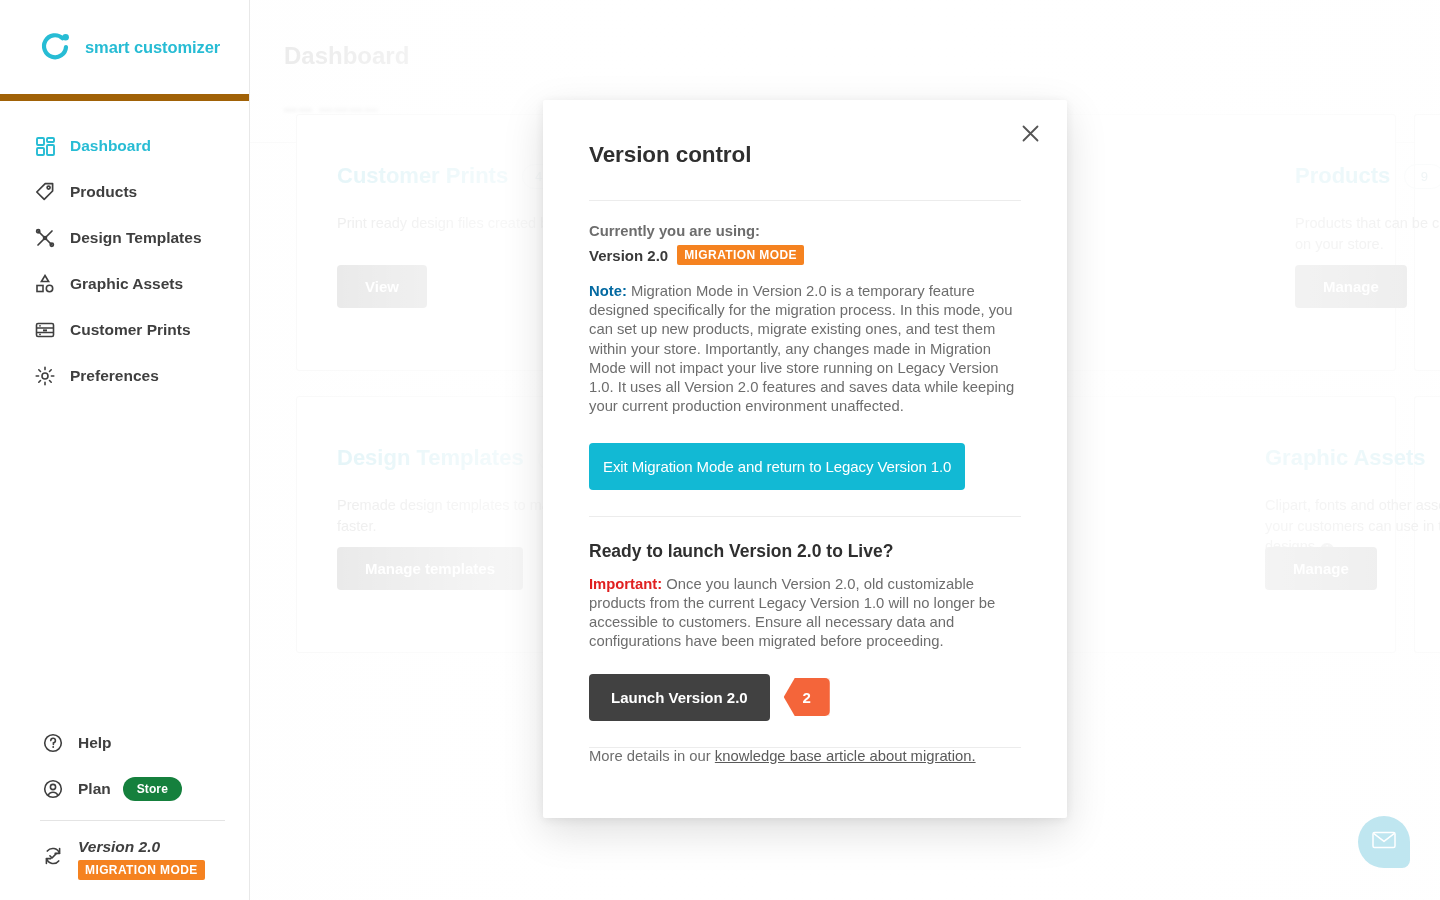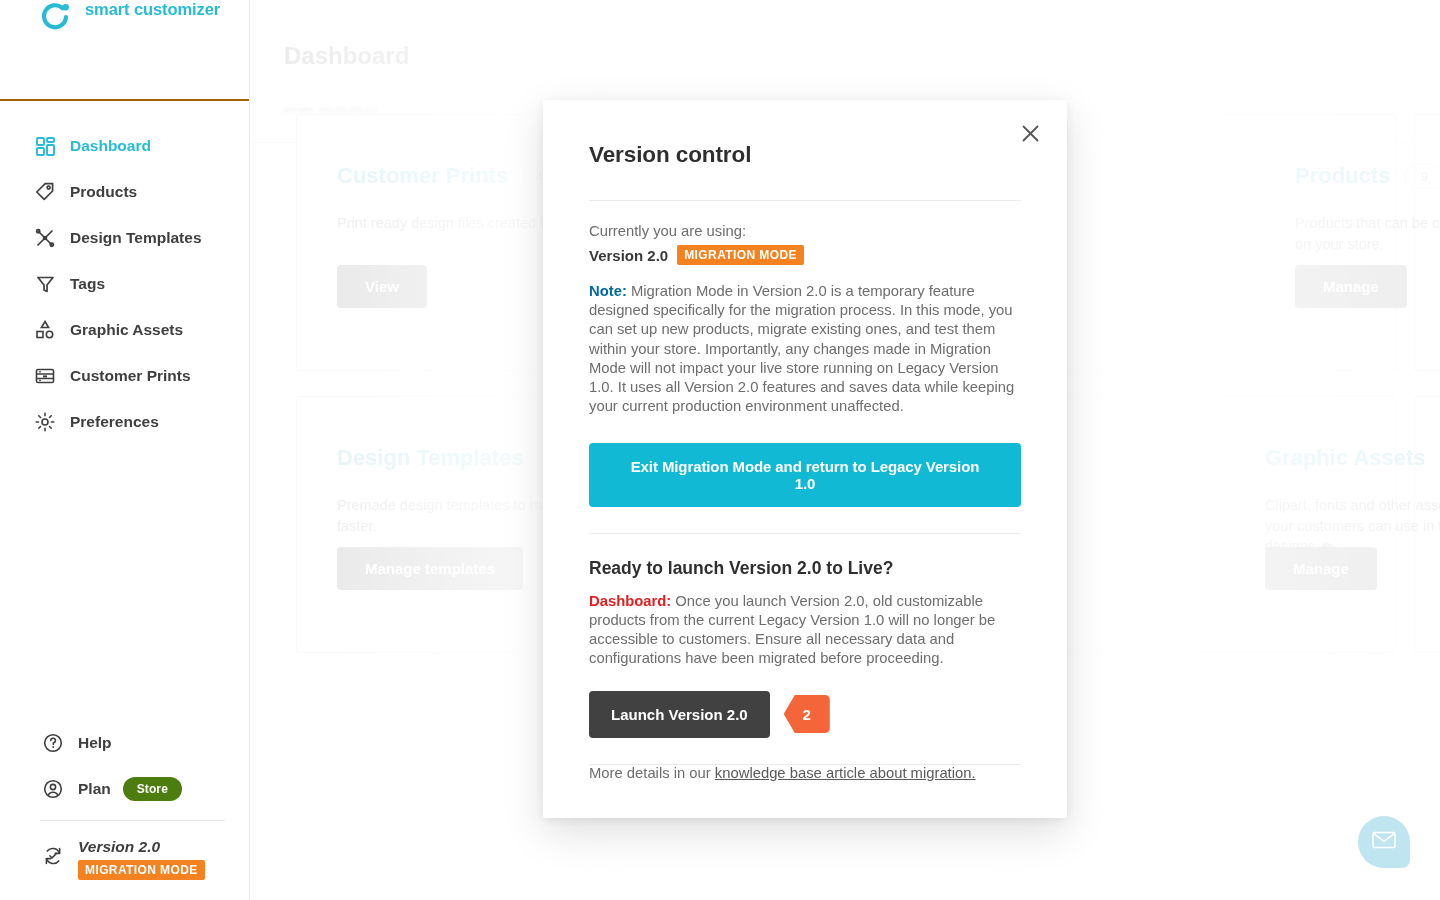--- a/index.html
+++ b/index.html
@@ -15,23 +15,23 @@
   .sidebar {
     position: relative;
     width: 250px; height: 900px;
     background: #ffffff;
     border-right: 1px solid #e8e8e8;
     flex: 0 0 250px;
     z-index: 5;
   }
   .logo-row {
     height: 101px;
-    display: flex; 
+    display: flex; align-items: center;
     padding-left: 38px;
-    border-bottom: 2px solid #a16207;
+    border-bottom: 7px solid #a16207;
   }
   .logo-mark { width: 34px; height: 34px; flex: 0 0 34px; position: relative; }
   .logo-text {
     margin-left: 13px;
     color: #27bcd4;
     font-size: 16.5px;
     font-weight: 600;
     letter-spacing: -0.1px;
   }
   .nav { padding-top: 22px; }
@@ -65,21 +65,21 @@
     font-size: 15.5px;
     font-weight: 600;
   }
   .bottom-item .ico {
     width: 26px; height: 26px; flex: 0 0 26px;
     display: flex; align-items: center; justify-content: center;
     margin-right: 12px;
   }
   .pill-store {
     margin-left: 12px;
-    background: #4d7c0f; color: #fff;
+    background: #15803d; color: #fff;
     font-size: 12px; font-weight: 700;
     padding: 5px 14px; border-radius: 12px;
     letter-spacing: 0.1px;
   }
   .sep-line { height: 1px; background: #e4e4e4; margin: 8px 32px 8px 32px; }
   .version-block {
     display: flex; align-items: flex-start;
     padding: 8px 0 10px 32px;
   }
   .version-block .ico {
@@ -207,38 +207,38 @@
     display: flex; align-items: center; justify-content: center;
     cursor: pointer;
     background: none; border: none;
   }
   .modal-title {
     padding-top: 42px;
     font-size: 22.5px; font-weight: 700; color: #2f2f2f;
     letter-spacing: -0.1px;
   }
   .modal-rule { height: 1px; background: #ececec; margin-top: 32px; }
-  .lead { margin-top: 22px; font-size: 14.8px; color: #6d6d6d; }
+  .lead { margin-top: 22px; font-size: 14.8px; color: #6d6d6d; font-weight: bold; }
   .ver-line {
     margin-top: 6px; display: flex; align-items: center;
     font-size: 15px; font-weight: 700; color: #3a3a3a;
   }
   .ver-line .badge-orange { margin-top: 0; margin-left: 9px; }
   .note {
     margin-top: 17px;
     font-size: 14.8px; line-height: 1.30; color: #6d6d6d;
   }
   .note b { color: #0369a1; font-weight: 700; }
   .btn-cyan {
     display: block; margin-top: 26px;
     background: #12b9d4; color: #ffffff;
     border: none; border-radius: 4px;
     font-family: "Liberation Sans", sans-serif;
-    font-size: 15px; font-weight: 700;
-    padding: 15px 36px;
+    font-size: 15px; font-weight: 400;
+    padding: 15px 14px;
     cursor: pointer;
     letter-spacing: -0.1px;
   }
   .modal-rule2 { height: 1px; background: #ececec; margin-top: 26px; }
   .sub-head {
     margin-top: 24px;
     font-size: 17.5px; font-weight: 700; color: #2f2f2f;
   }
   .important {
     margin-top: 13px;
@@ -316,28 +316,20 @@
           <svg width="20" height="20" viewBox="0 0 20 20" fill="none" stroke="#3f3f3f" stroke-width="1.7">
             <path d="M3 3 17 17M17 3 3 17" stroke-linecap="round"></path>
             <circle cx="10" cy="10" r="2.3" fill="#3f3f3f" stroke="none"></circle>
             <circle cx="3.2" cy="3.2" r="1.6"></circle>
               <circle cx="16.8" cy="16.8" r="1.6"></circle>
           </svg>
         </span>
         <span>Design Templates</span>
       </div>
 
-      <div class="nav-item">
-        <span class="ico">
-          <svg width="19" height="19" viewBox="0 0 19 19" fill="none" stroke="#3f3f3f" stroke-width="1.7">
-            <path d="M2 2.5h15L11 10v6.5L8 15v-5z" stroke-linejoin="round"></path>
-          </svg>
-        </span>
-        <span>Tags</span>
-      </div>
 
       <div class="nav-item">
         <span class="ico">
           <svg width="20" height="20" viewBox="0 0 20 20" fill="none" stroke="#3f3f3f" stroke-width="1.6">
             <path d="M10 1.5 13.6 7.5H6.4z"></path>
             <rect x="2" y="11.5" width="6" height="6"></rect>
             <circle cx="14.5" cy="14.5" r="3.2"></circle>
           </svg>
         </span>
         <span>Graphic Assets</span>
@@ -496,21 +488,21 @@
       </div>
 
       <p class="note"><b>Note:</b><span> Migration Mode in Version 2.0 is a temporary feature designed specifically for the migration process. In this mode, you can set up new products, migrate existing ones, and test them within your store. Importantly, any changes made in Migration Mode will not impact your live store running on Legacy Version 1.0. It uses all Version 2.0 features and saves data while keeping your current production environment unaffected.</span></p>
 
       <button class="btn-cyan">Exit Migration Mode and return to Legacy Version 1.0</button>
 
       <div class="modal-rule2"></div>
 
       <h3 class="sub-head">Ready to launch Version 2.0 to Live?</h3>
 
-      <p class="important"><b>Dashboard:</b><span> Once you launch Version 2.0, old customizable products from the current Legacy Version 1.0 will no longer be accessible to customers. Ensure all necessary data and configurations have been migrated before proceeding.</span></p>
+      <p class="important"><b>Important:</b><span> Once you launch Version 2.0, old customizable products from the current Legacy Version 1.0 will no longer be accessible to customers. Ensure all necessary data and configurations have been migrated before proceeding.</span></p>
 
       <div class="launch-row">
         <button class="btn-dark">Launch Version 2.0</button>
         <span class="step-badge">2</span>
       </div>
 
       <div class="modal-rule3"></div>
 
       <p class="more"><span>More details in our </span><a>knowledge base article about migration.</a></p>
     </div>

